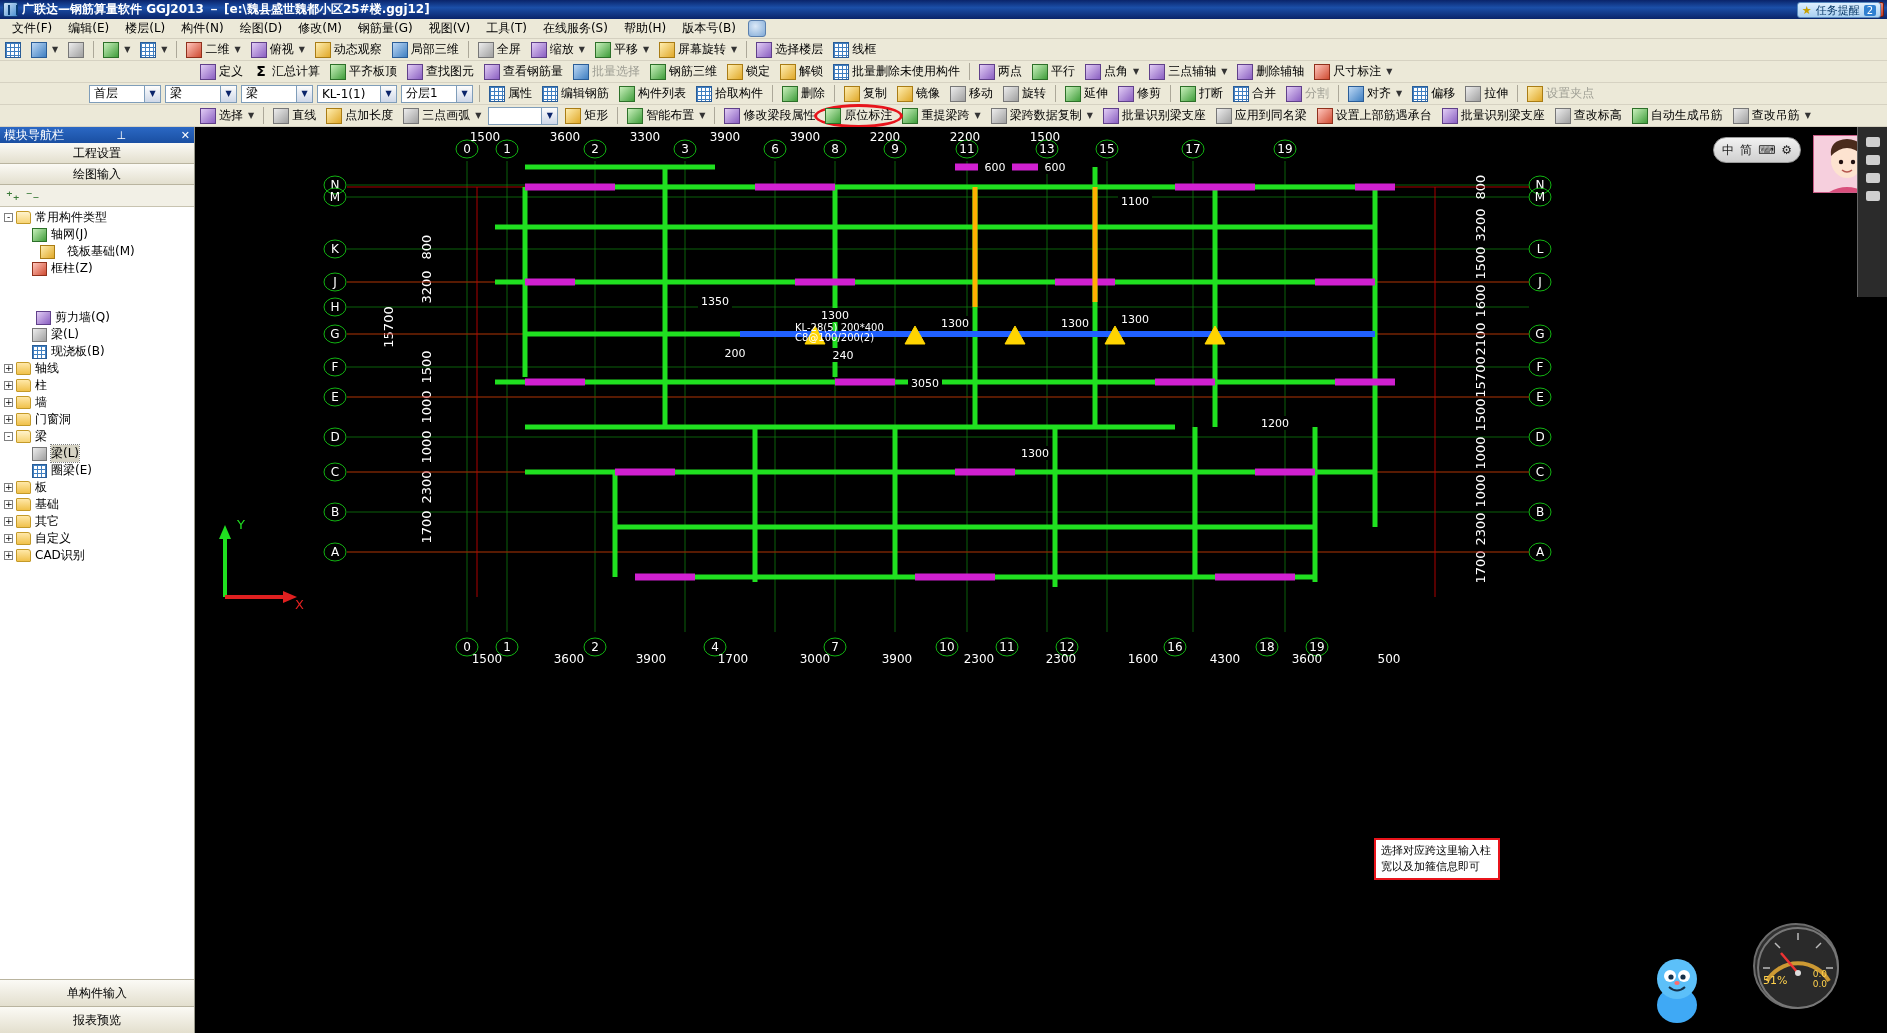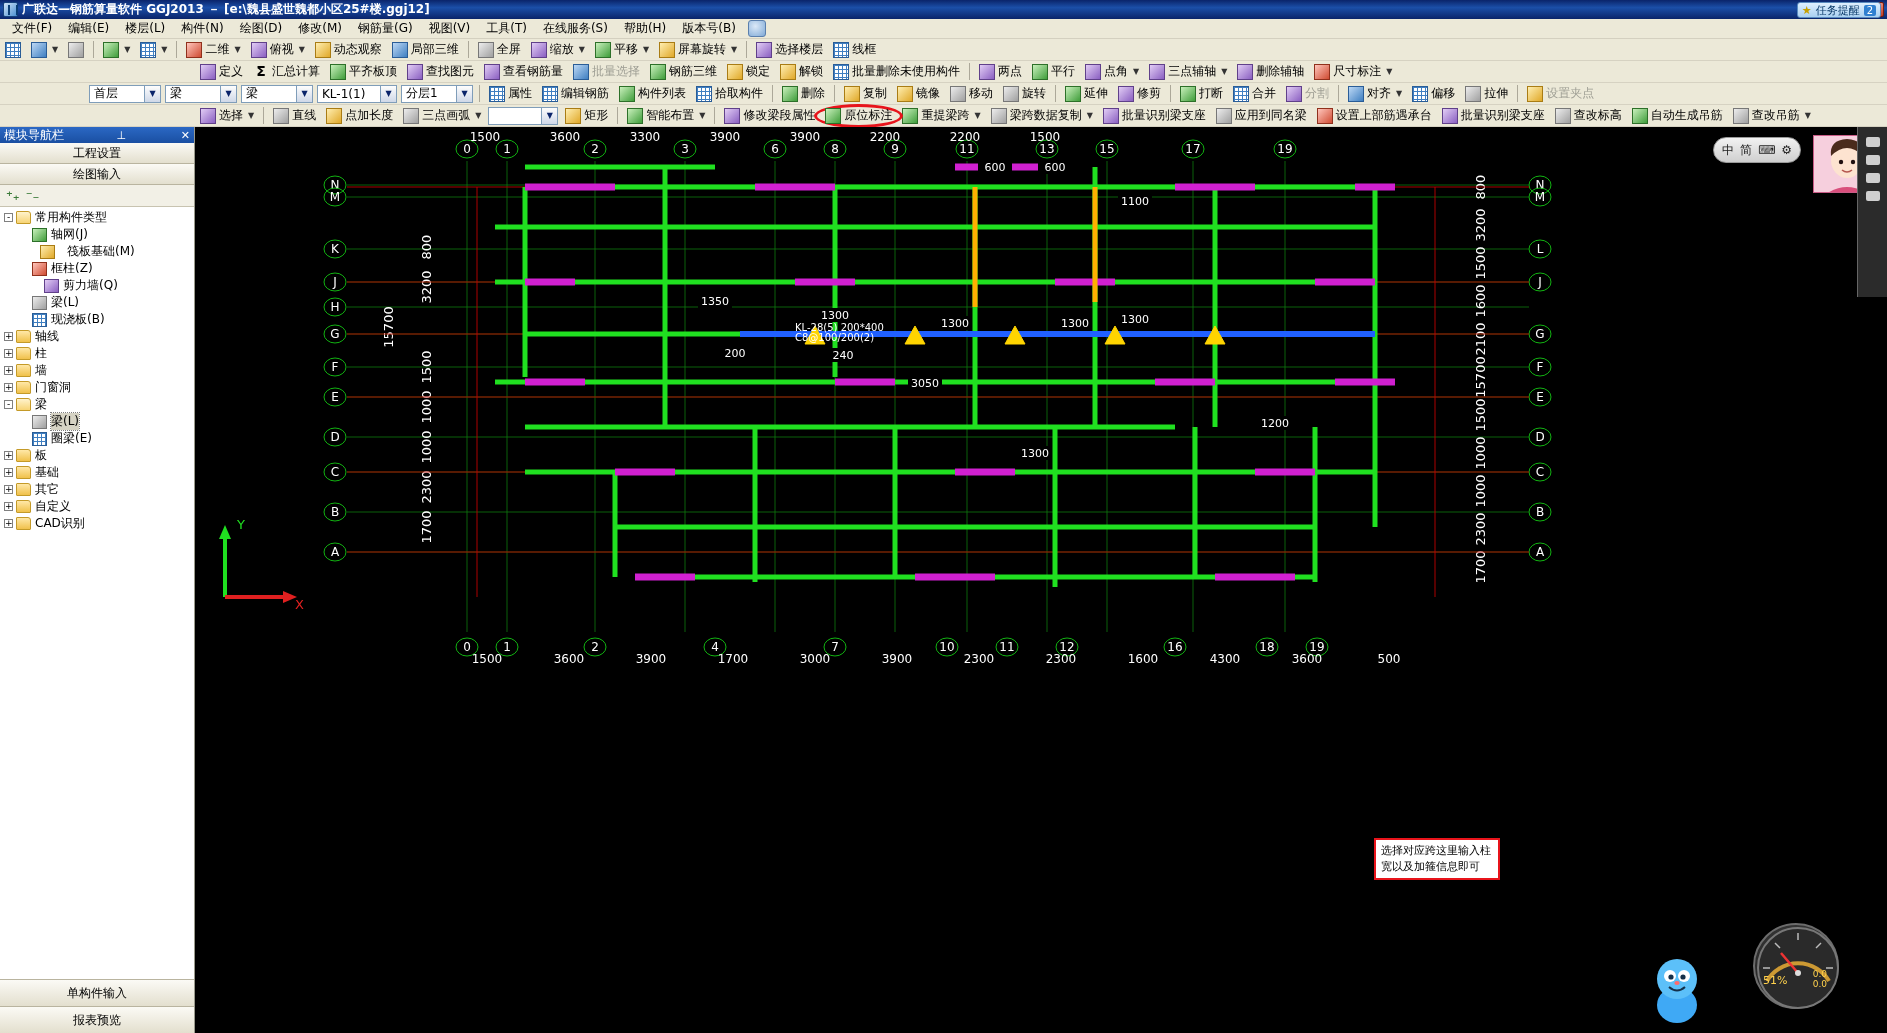--- a/index.html
+++ b/index.html
@@ -507,21 +507,21 @@
         <div class="trow" style="padding-left: 20px; gap: 8px;">
           <div class="tspacer"></div>
           <div class="leafico ico yellow"></div>
           <span class="titem">筏板基础(M)</span>
         </div>
         <div class="trow" style="padding-left: 20px;">
           <div class="tspacer"></div>
           <div class="leafico ico red"></div>
           <span class="titem">框柱(Z)</span>
         </div>
-        <div class="trow" style="padding-left: 32px;">
+        <div class="trow" style="padding-left: 24px; margin-top: 32px;">
           <div class="tspacer"></div>
           <div class="leafico ico purple"></div>
           <span class="titem">剪力墙(Q)</span>
         </div>
         <div class="trow" style="padding-left: 20px;">
           <div class="tspacer"></div>
           <div class="leafico ico gray"></div>
           <span class="titem">梁(L)</span>
         </div>
         <div class="trow" style="padding-left: 20px;">

